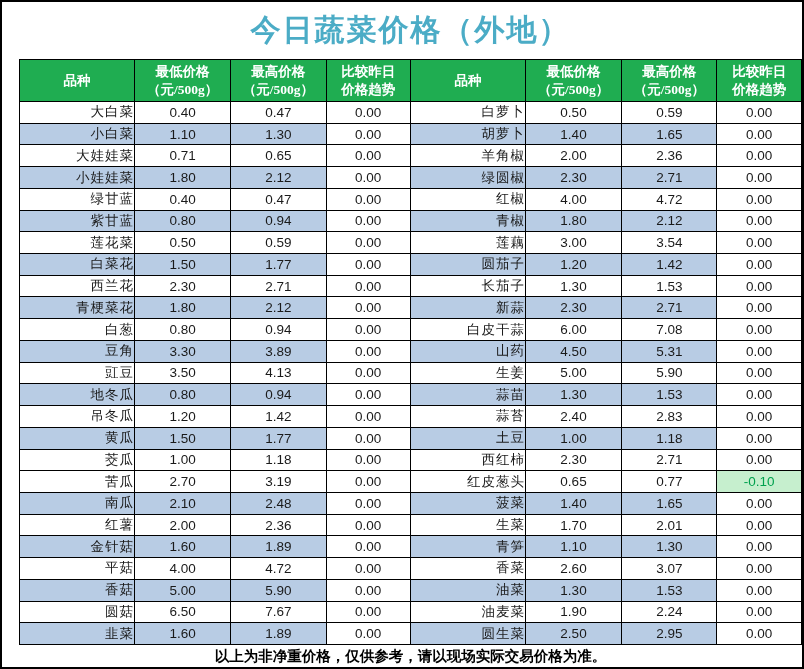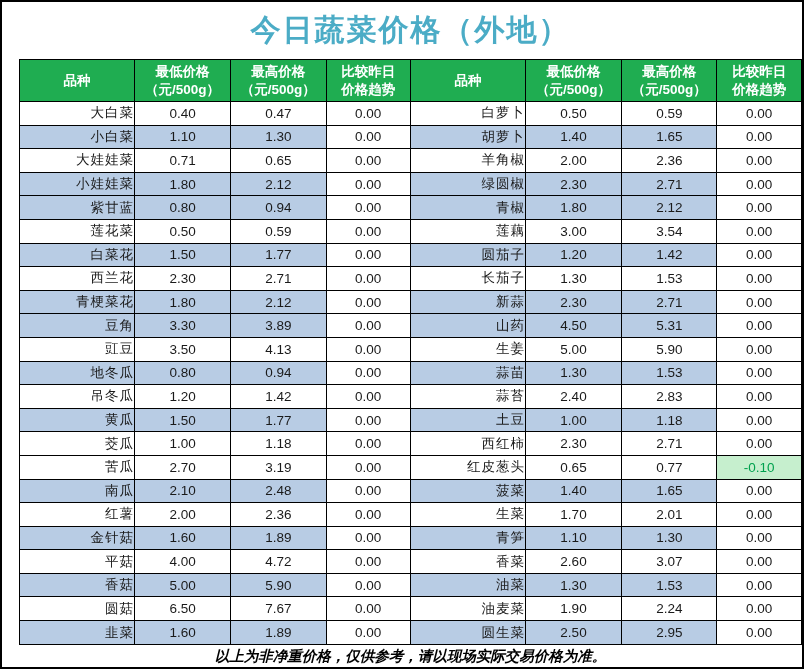--- a/index.html
+++ b/index.html
@@ -45,21 +45,21 @@
     table-layout: fixed;
   }
   .price-table th, .price-table td {
     border: 1px solid var(--grid-color);
     text-align: center;
     vertical-align: middle;
     padding: 0;
     overflow: hidden;
     white-space: nowrap;
   }
-  .price-table thead tr { height: 42px; }
+  .price-table thead tr { height: 42px; font-family: Liberation Serif, serif; }
   .price-table th {
     background: var(--header-bg);
     color: var(--header-fg);
     font-size: 13.5px;
     font-weight: bold;
     line-height: 1.3;
   }
   .price-table th .hdr-line { display: block; }
   .price-table tbody tr { height: 20px; }
   .price-table td {
@@ -77,21 +77,20 @@
     color: var(--trend-down-fg);
   }
   .footer-bar {
     flex: 1;
     display: flex;
     align-items: center;
     justify-content: center;
     font-size: 14.5px;
     font-weight: bold;
     color: #000;
-    font-style: italic;
   }
 </style>
 </head>
 <body>
 
 <div class="sheet">
   <div class="title-bar">今日蔬菜价格（外地）</div>
 
   <table class="price-table">
     <colgroup>
@@ -172,20 +171,30 @@
         <tr class="stripe">
           <td class="cell-variety">小娃娃菜</td>
           <td class="cell-min-price">1.80</td>
           <td class="cell-max-price">2.12</td>
           <td class="cell-trend">0.00</td>
           <td class="cell-variety">绿圆椒</td>
           <td class="cell-min-price">2.30</td>
           <td class="cell-max-price">2.71</td>
           <td class="cell-trend">0.00</td>
         </tr>
+        <tr>
+          <td class="cell-variety">绿甘蓝</td>
+          <td class="cell-min-price">0.40</td>
+          <td class="cell-max-price">0.47</td>
+          <td class="cell-trend">0.00</td>
+          <td class="cell-variety">红椒</td>
+          <td class="cell-min-price">4.00</td>
+          <td class="cell-max-price">4.72</td>
+          <td class="cell-trend">0.00</td>
+        </tr>
         <tr class="stripe">
           <td class="cell-variety">紫甘蓝</td>
           <td class="cell-min-price">0.80</td>
           <td class="cell-max-price">0.94</td>
           <td class="cell-trend">0.00</td>
           <td class="cell-variety">青椒</td>
           <td class="cell-min-price">1.80</td>
           <td class="cell-max-price">2.12</td>
           <td class="cell-trend">0.00</td>
         </tr>
@@ -220,20 +229,30 @@
           <td class="cell-trend">0.00</td>
         </tr>
         <tr class="stripe">
           <td class="cell-variety">青梗菜花</td>
           <td class="cell-min-price">1.80</td>
           <td class="cell-max-price">2.12</td>
           <td class="cell-trend">0.00</td>
           <td class="cell-variety">新蒜</td>
           <td class="cell-min-price">2.30</td>
           <td class="cell-max-price">2.71</td>
+          <td class="cell-trend">0.00</td>
+        </tr>
+        <tr>
+          <td class="cell-variety">白葱</td>
+          <td class="cell-min-price">0.80</td>
+          <td class="cell-max-price">0.94</td>
+          <td class="cell-trend">0.00</td>
+          <td class="cell-variety">白皮干蒜</td>
+          <td class="cell-min-price">6.00</td>
+          <td class="cell-max-price">7.08</td>
           <td class="cell-trend">0.00</td>
         </tr>
         <tr class="stripe">
           <td class="cell-variety">豆角</td>
           <td class="cell-min-price">3.30</td>
           <td class="cell-max-price">3.89</td>
           <td class="cell-trend">0.00</td>
           <td class="cell-variety">山药</td>
           <td class="cell-min-price">4.50</td>
           <td class="cell-max-price">5.31</td>

